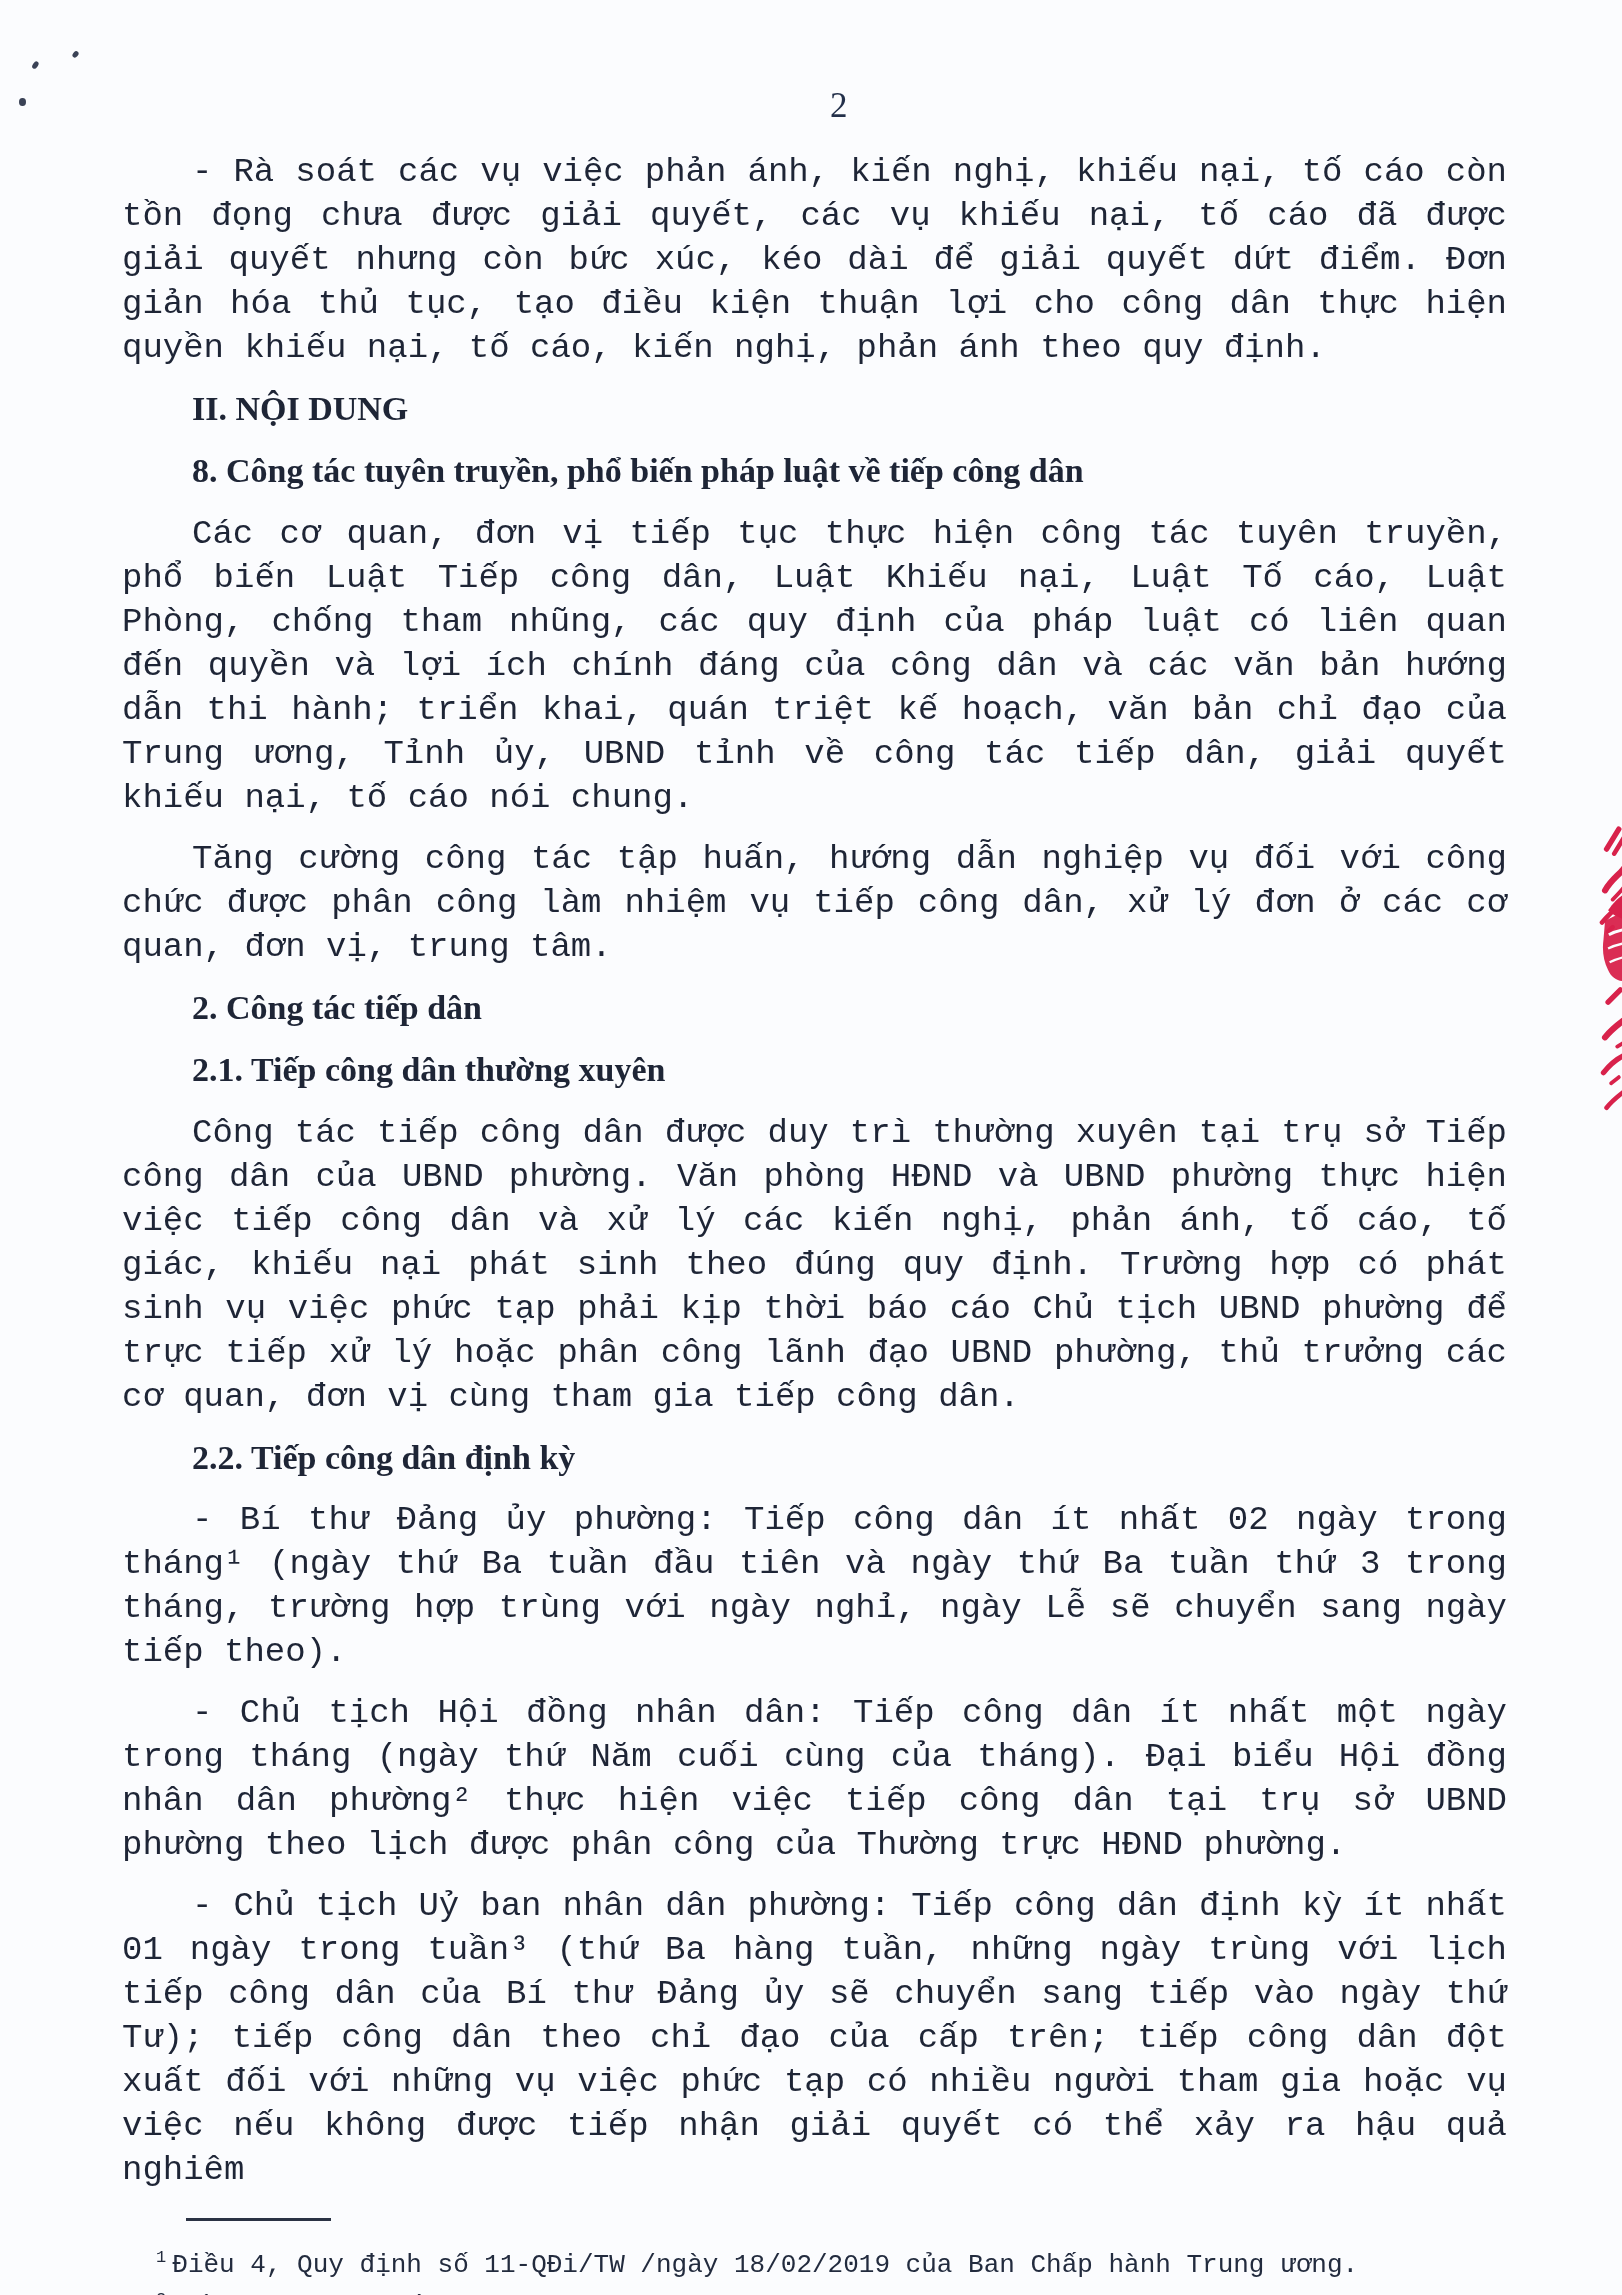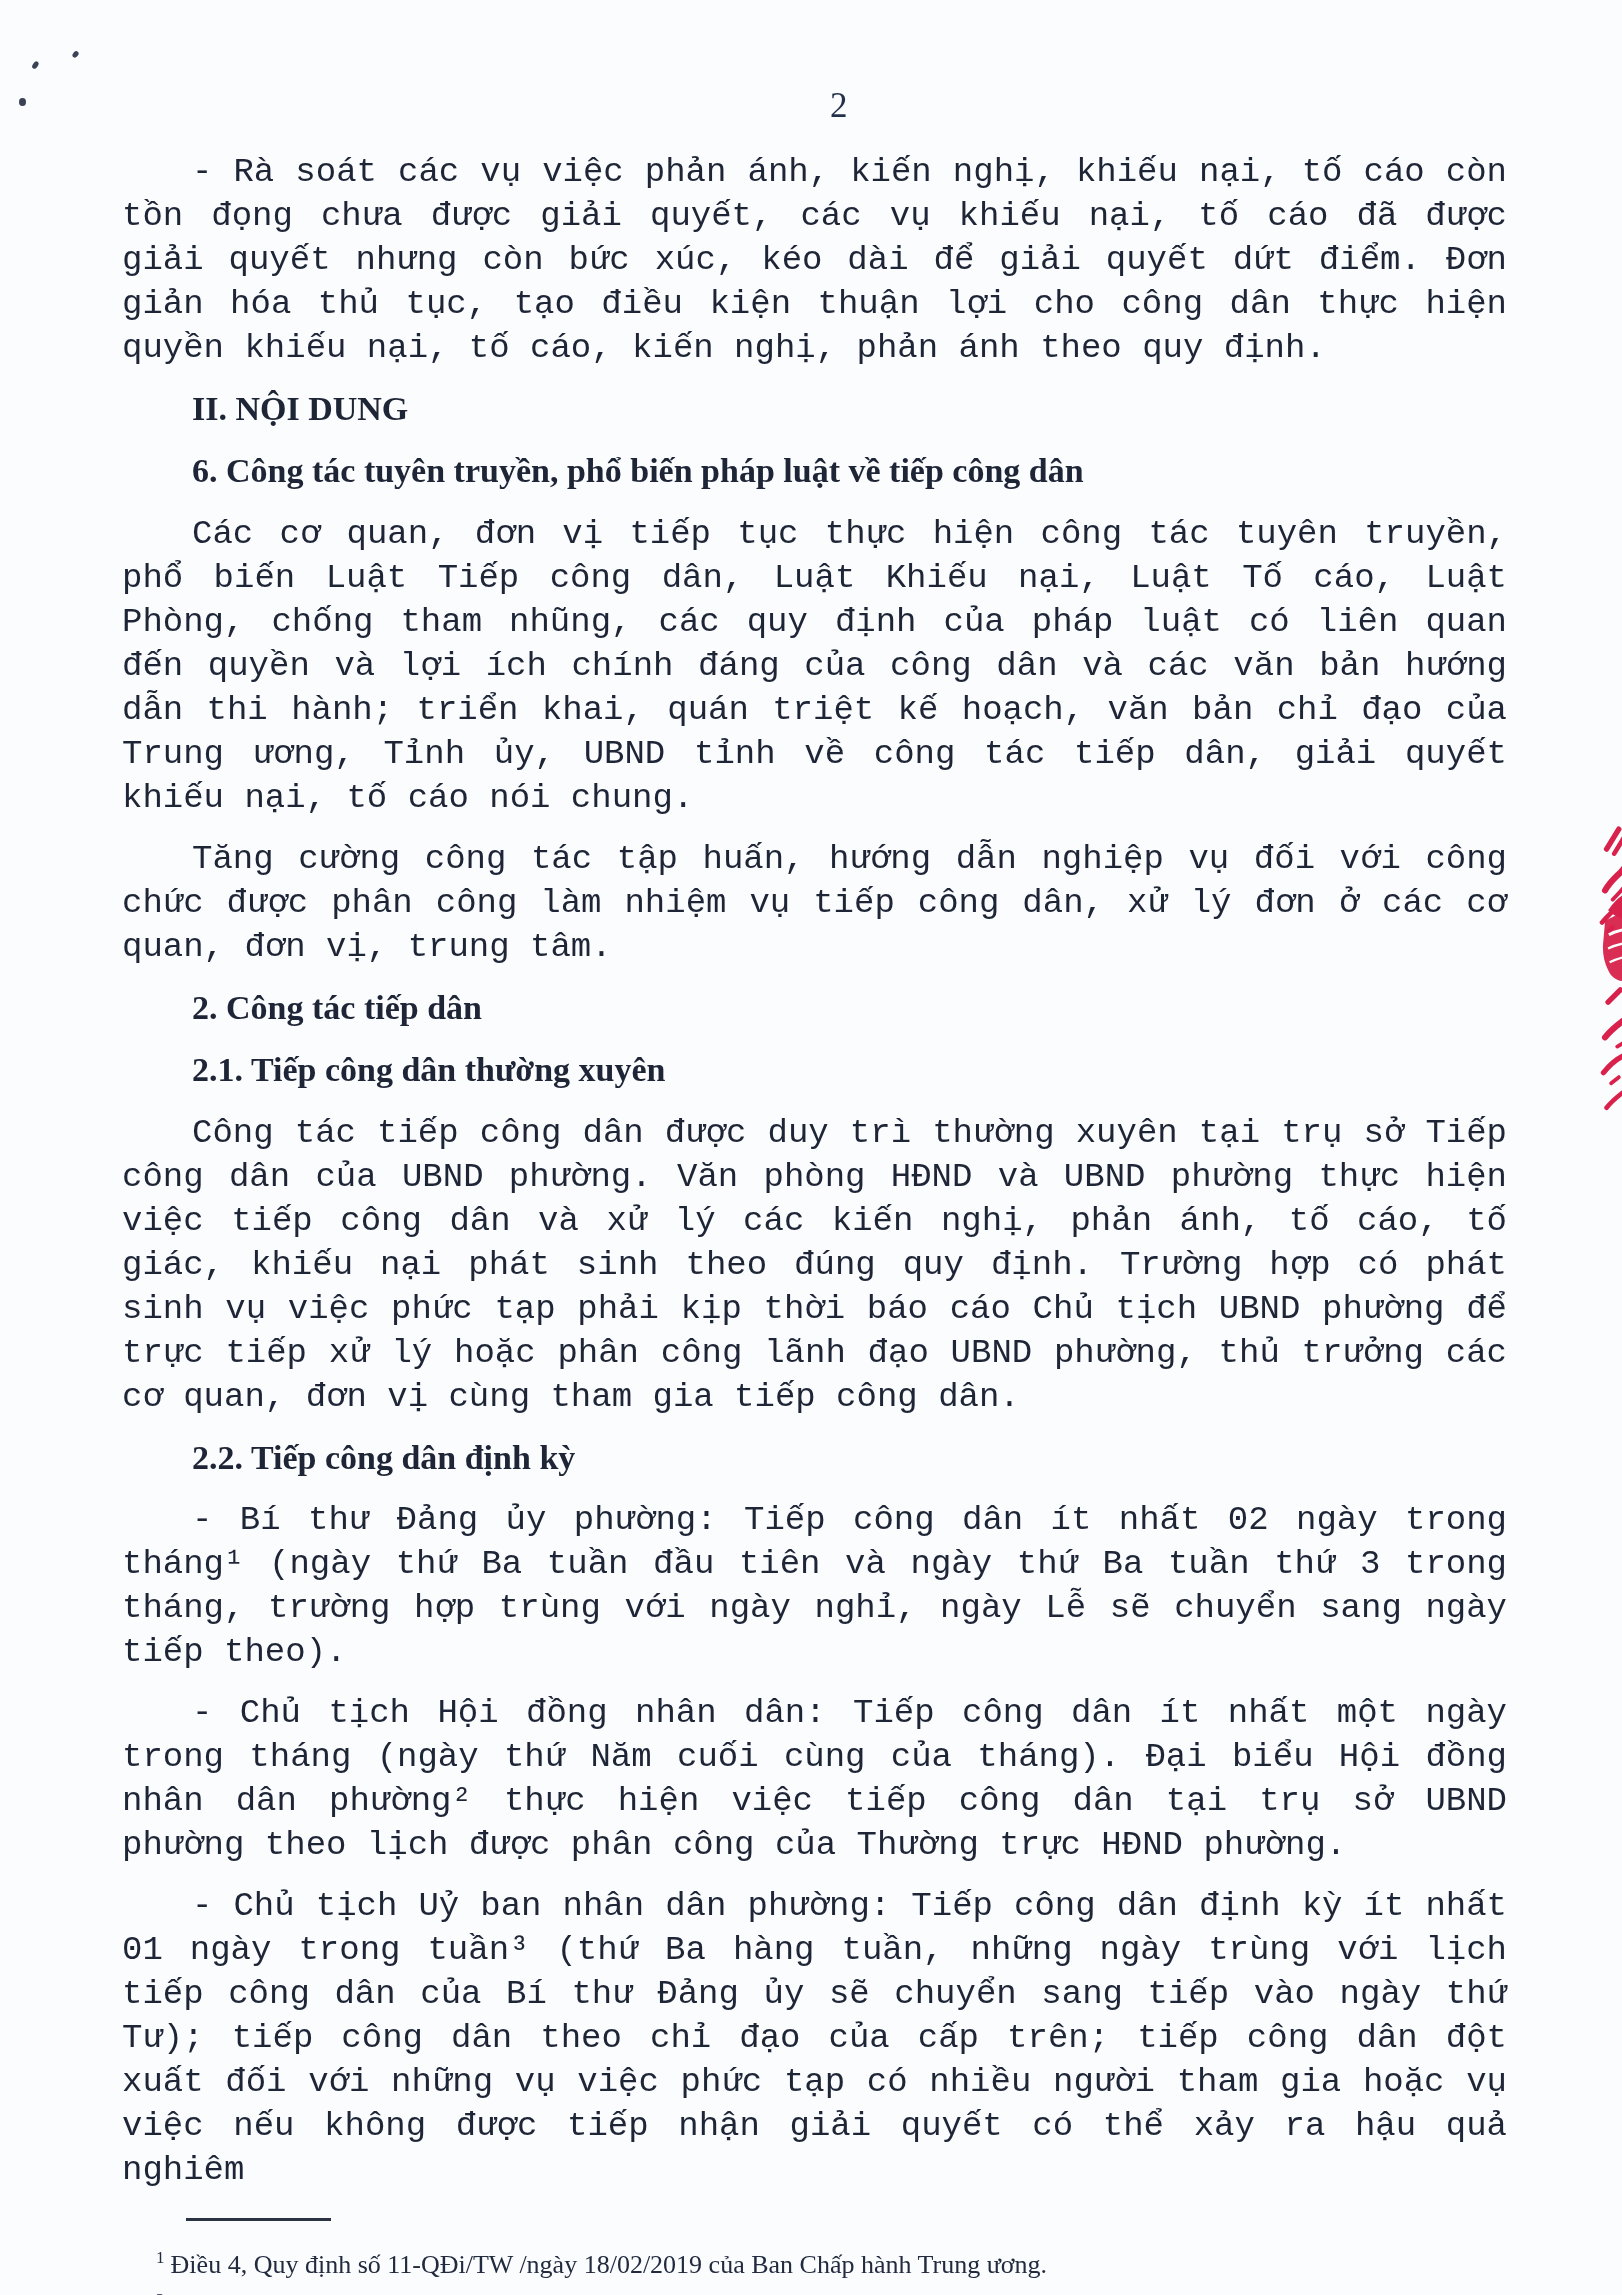--- a/index.html
+++ b/index.html
@@ -54,20 +54,21 @@
     border-top: 3.1px solid #2a3244;
     margin-bottom: 20px;
   }
   .footnote {
     font-size: 26px;
     line-height: 34px;
     text-align: left;
     text-indent: 0;
     margin: 0 0 1.5px 34px;
     color: #222b3e;
+    font-family: Liberation Mono, monospace;
   }
   .footnote sup {
     font-size: 17px;
     margin-right: 6.1px;
   }
   .stamp {
     position: absolute;
     top: 820px;
     right: 0;
     width: 37px;
@@ -89,21 +90,21 @@
 
   <span class="speck speck-1"></span>
   <span class="speck speck-2"></span>
   <span class="speck speck-3"></span>
 
   <div class="page-number">2</div>
 
   <div class="content">
     <p class="para">- Rà soát các vụ việc phản ánh, kiến nghị, khiếu nại, tố cáo còn tồn đọng chưa được giải quyết, các vụ khiếu nại, tố cáo đã được giải quyết nhưng còn bức xúc, kéo dài để giải quyết dứt điểm. Đơn giản hóa thủ tục, tạo điều kiện thuận lợi cho công dân thực hiện quyền khiếu nại, tố cáo, kiến nghị, phản ánh theo quy định.</p>
     <p class="heading">II. NỘI DUNG</p>
-    <p class="heading">6. Công tác tuyên truyền, phổ biến pháp luật về tiếp công dân</p>
+    <p class="heading">8. Công tác tuyên truyền, phổ biến pháp luật về tiếp công dân</p>
     <p class="para">Các cơ quan, đơn vị tiếp tục thực hiện công tác tuyên truyền, phổ biến Luật Tiếp công dân, Luật Khiếu nại, Luật Tố cáo, Luật Phòng, chống tham nhũng, các quy định của pháp luật có liên quan đến quyền và lợi ích chính đáng của công dân và các văn bản hướng dẫn thi hành; triển khai, quán triệt kế hoạch, văn bản chỉ đạo của Trung ương, Tỉnh ủy, UBND tỉnh về công tác tiếp dân, giải quyết khiếu nại, tố cáo nói chung.</p>
     <p class="para">Tăng cường công tác tập huấn, hướng dẫn nghiệp vụ đối với công chức được phân công làm nhiệm vụ tiếp công dân, xử lý đơn ở các cơ quan, đơn vị, trung tâm.</p>
     <p class="heading">2. Công tác tiếp dân</p>
     <p class="heading">2.1. Tiếp công dân thường xuyên</p>
     <p class="para">Công tác tiếp công dân được duy trì thường xuyên tại trụ sở Tiếp công dân của UBND phường. Văn phòng HĐND và UBND phường thực hiện việc tiếp công dân và xử lý các kiến nghị, phản ánh, tố cáo, tố giác, khiếu nại phát sinh theo đúng quy định. Trường hợp có phát sinh vụ việc phức tạp phải kịp thời báo cáo Chủ tịch UBND phường để trực tiếp xử lý hoặc phân công lãnh đạo UBND phường, thủ trưởng các cơ quan, đơn vị cùng tham gia tiếp công dân.</p>
     <p class="heading">2.2. Tiếp công dân định kỳ</p>
     <p class="para">- Bí thư Đảng ủy phường: Tiếp công dân ít nhất 02 ngày trong tháng¹ (ngày thứ Ba tuần đầu tiên và ngày thứ Ba tuần thứ 3 trong tháng, trường hợp trùng với ngày nghỉ, ngày Lễ sẽ chuyển sang ngày tiếp theo).</p>
     <p class="para">- Chủ tịch Hội đồng nhân dân: Tiếp công dân ít nhất một ngày trong tháng (ngày thứ Năm cuối cùng của tháng). Đại biểu Hội đồng nhân dân phường² thực hiện việc tiếp công dân tại trụ sở UBND phường theo lịch được phân công của Thường trực HĐND phường.</p>
     <p class="para">- Chủ tịch Uỷ ban nhân dân phường: Tiếp công dân định kỳ ít nhất 01 ngày trong tuần³ (thứ Ba hàng tuần, những ngày trùng với lịch tiếp công dân của Bí thư Đảng ủy sẽ chuyển sang tiếp vào ngày thứ Tư); tiếp công dân theo chỉ đạo của cấp trên; tiếp công dân đột xuất đối với những vụ việc phức tạp có nhiều người tham gia hoặc vụ việc nếu không được tiếp nhận giải quyết có thể xảy ra hậu quả nghiêm</p>
 

